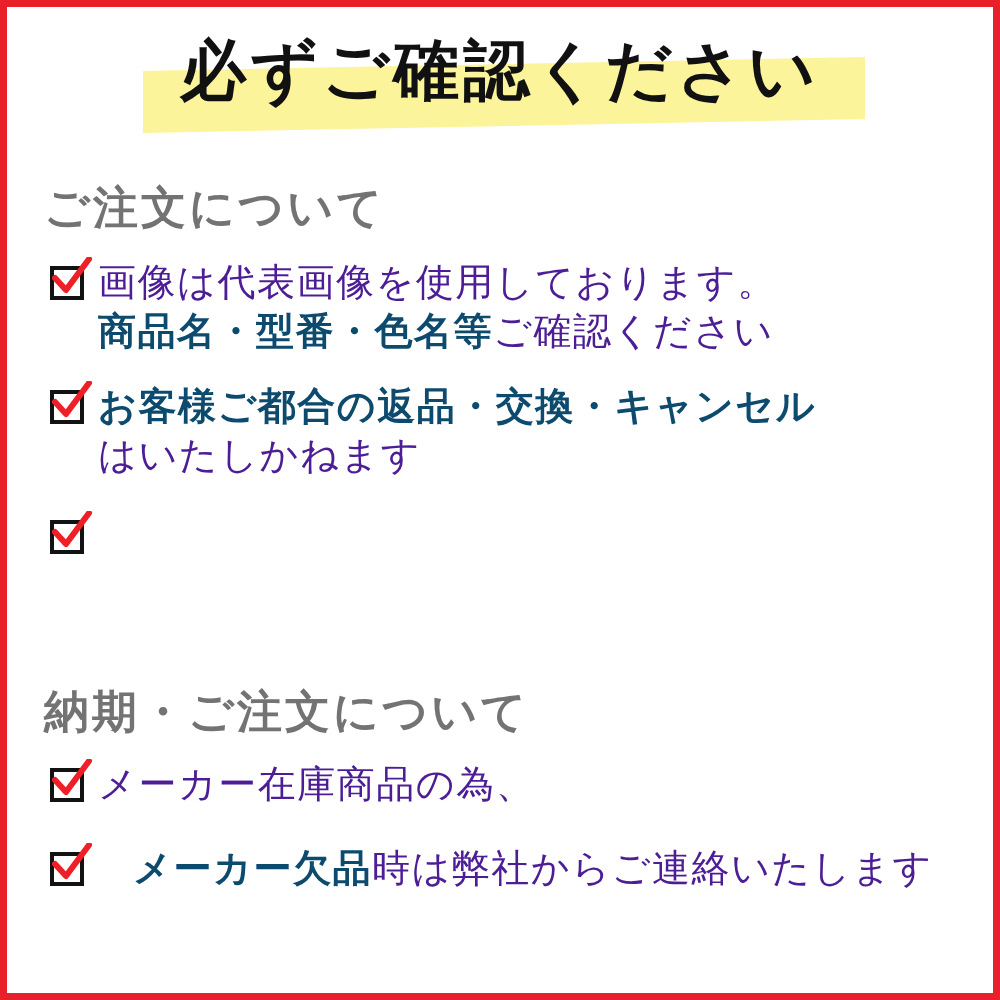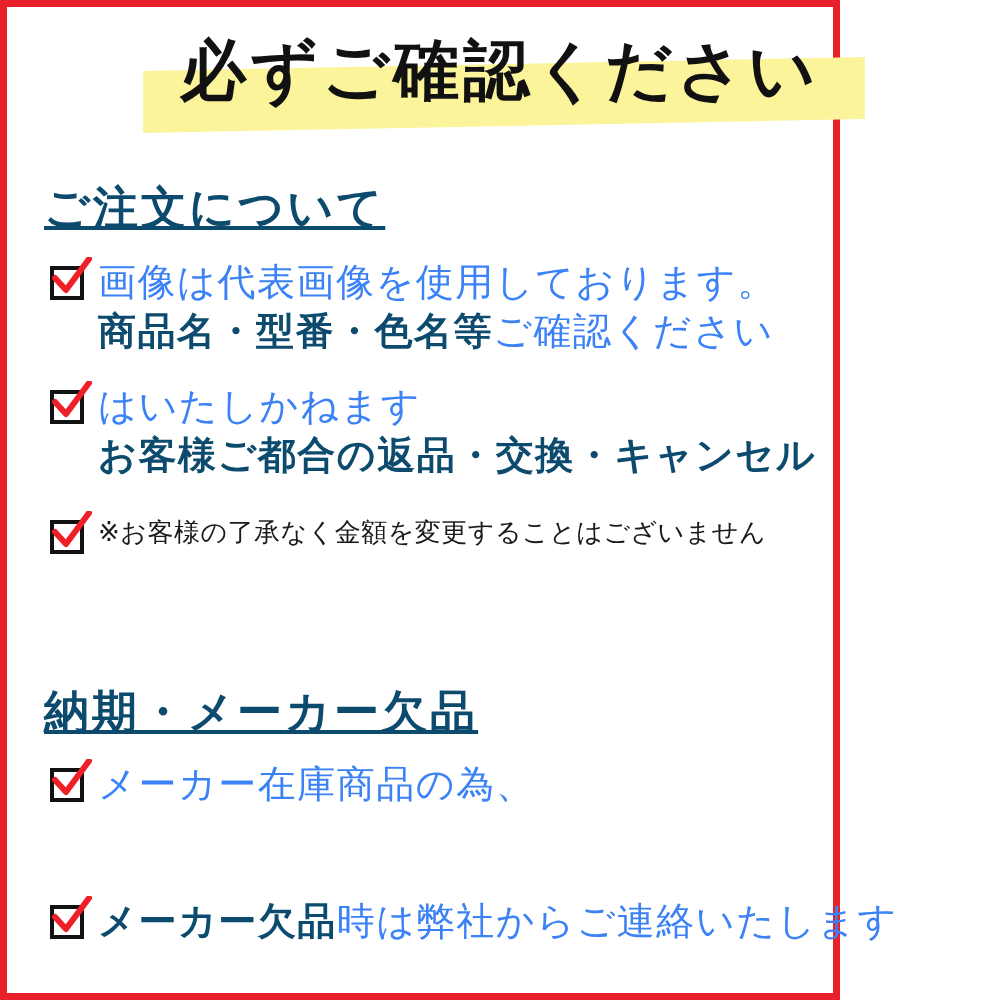--- a/index.html
+++ b/index.html
@@ -18,21 +18,21 @@
   .frame {
     position: absolute;
     inset: 0;
     border: 7px solid #e8202a;
     box-sizing: border-box;
     pointer-events: none;
   }
 
   .page {
     position: relative;
-    width: 840px;
+    width: 1000px;
     height: 1000px;
     box-sizing: border-box;
     padding: 2px;
   }
 
   
   .title-wrap {
     position: absolute;
     top: 38px;
     left: 0;
@@ -58,24 +58,23 @@
     color: #111111;
     line-height: 1.0;
     white-space: nowrap;
   }
 
   
   .section-heading {
     position: absolute;
     font-size: 45px;
     font-weight: 700;
-    color: #0c4a6e;
+    color: #737373;
     letter-spacing: 3px;
     white-space: nowrap;
-    text-decoration: underline;
   }
   #heading-order { left: 44px; top: 178px; }
   #heading-delivery { left: 44px; top: 682px; }
 
   
   .item {
     position: absolute;
     left: 48px;
     width: 920px;
   }
@@ -118,37 +117,37 @@
     white-space: nowrap;
   }
   .line.indent {
     padding-left: 0px;
   }
   .red {
     color: #0c4a6e;
     font-weight: 700;
   }
   .blk {
-    color: #3b82f6;
+    color: #4c1d95;
     font-weight: 400;
   }
   .note {
     font-size: 26px;
     letter-spacing: 0.5px;
     color: #1a1a1a;
     line-height: 1.3;
     white-space: nowrap;
     margin-top: 4px;
   }
 
   #item-image { top: 258px; }
   #item-cancel { top: 382px; }
   #item-shipping { top: 512px; }
   #item-stock { top: 760px; }
-  #item-shortage { top: 897px; }
+  #item-shortage { top: 844px; text-align: center; }
 </style>
 </head>
 <body>
 
 <div class="page">
 
   <div class="frame"></div>
 
   <div class="title-wrap">
     <div class="title-hl"></div>
@@ -178,45 +177,44 @@
 
   <div class="item" id="item-cancel">
     <div class="item-row">
       <span class="check">
         <span class="box"></span>
         <svg class="tick" viewBox="0 0 44 44" aria-hidden="true">
           <path d="M6 21 L17 33 L40 2" fill="none" stroke="#ee1f26" stroke-width="6" stroke-linecap="round" stroke-linejoin="round"></path>
         </svg>
       </span>
       <span class="lines">
+        <div class="line">
+          <span class="red">お客様ご都合の返品・交換・キャンセル</span>
+        </div>
         <div class="line indent">
           <span class="blk">はいたしかねます</span>
         </div>
-        <div class="line">
-          <span class="red">お客様ご都合の返品・交換・キャンセル</span>
-        </div>
       </span>
     </div>
   </div>
 
   <div class="item" id="item-shipping">
     <div class="item-row">
       <span class="check">
         <span class="box"></span>
         <svg class="tick" viewBox="0 0 44 44" aria-hidden="true">
           <path d="M6 21 L17 33 L40 2" fill="none" stroke="#ee1f26" stroke-width="6" stroke-linecap="round" stroke-linejoin="round"></path>
         </svg>
       </span>
       <span class="lines">
-        <div class="note">※お客様の了承なく金額を変更することはございません</div>
-      </span>
-    </div>
-  </div>
-
-  <div class="section-heading" id="heading-delivery">納期・メーカー欠品</div>
+      </span>
+    </div>
+  </div>
+
+  <div class="section-heading" id="heading-delivery">納期・ご注文について</div>
 
   <div class="item" id="item-stock">
     <div class="item-row">
       <span class="check">
         <span class="box"></span>
         <svg class="tick" viewBox="0 0 44 44" aria-hidden="true">
           <path d="M6 21 L17 33 L40 2" fill="none" stroke="#ee1f26" stroke-width="6" stroke-linecap="round" stroke-linejoin="round"></path>
         </svg>
       </span>
       <span class="lines">

